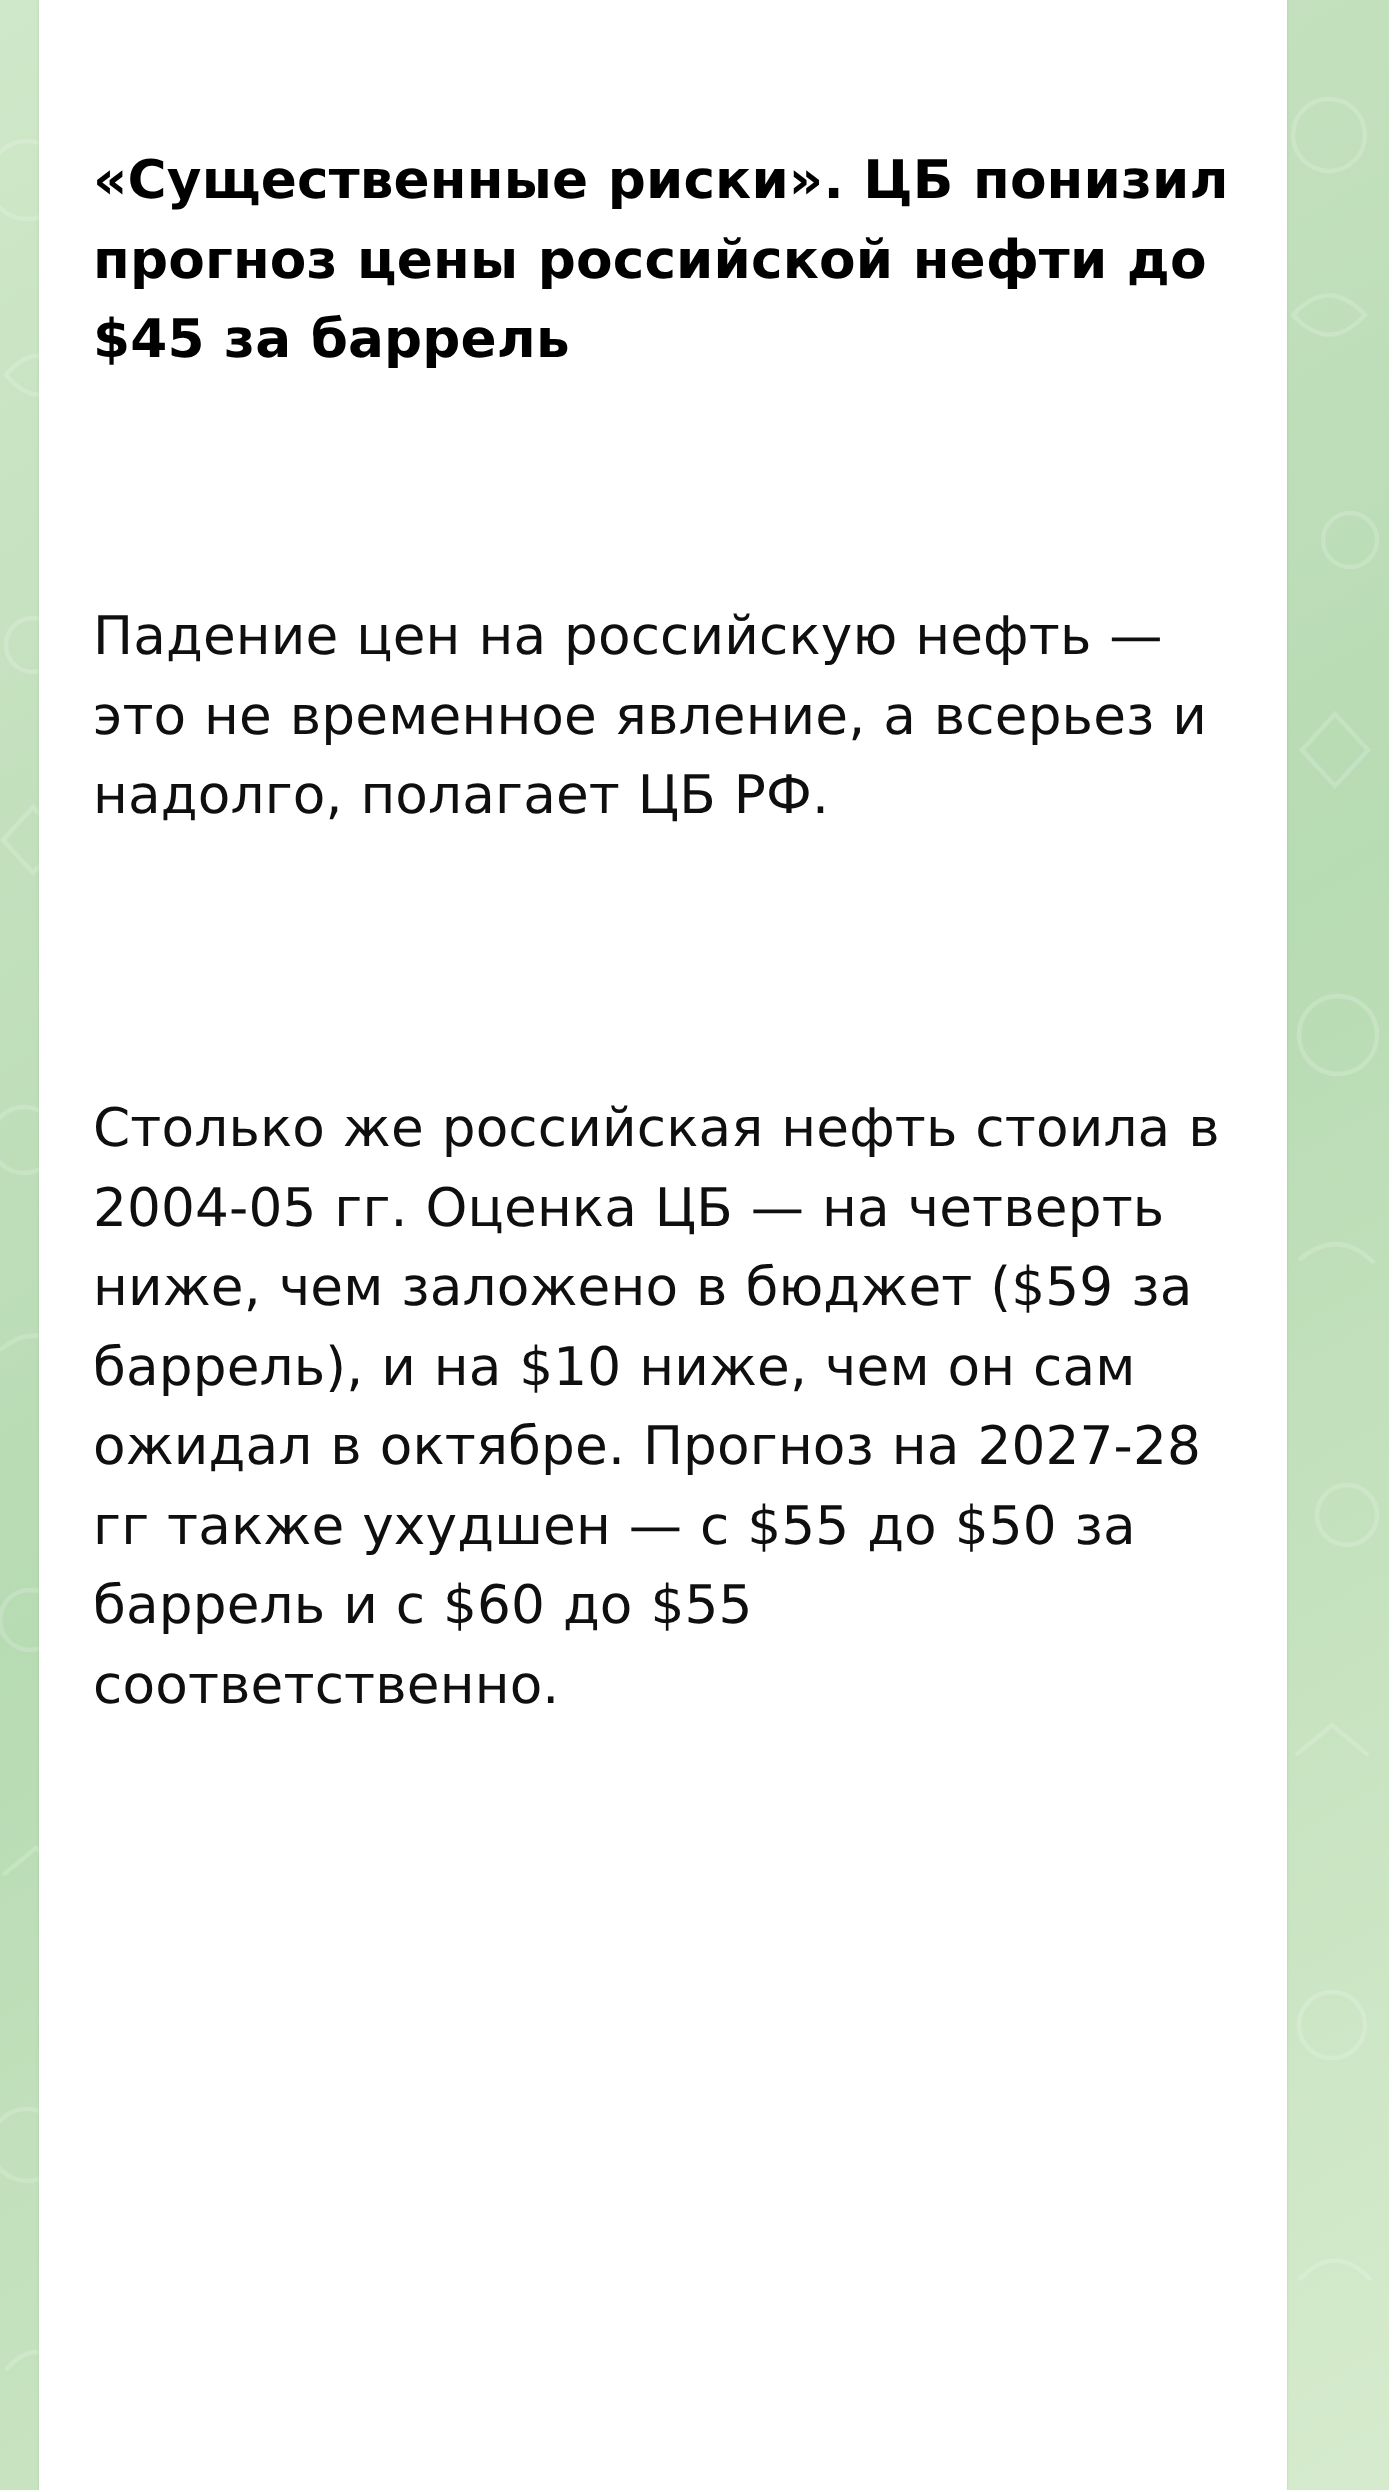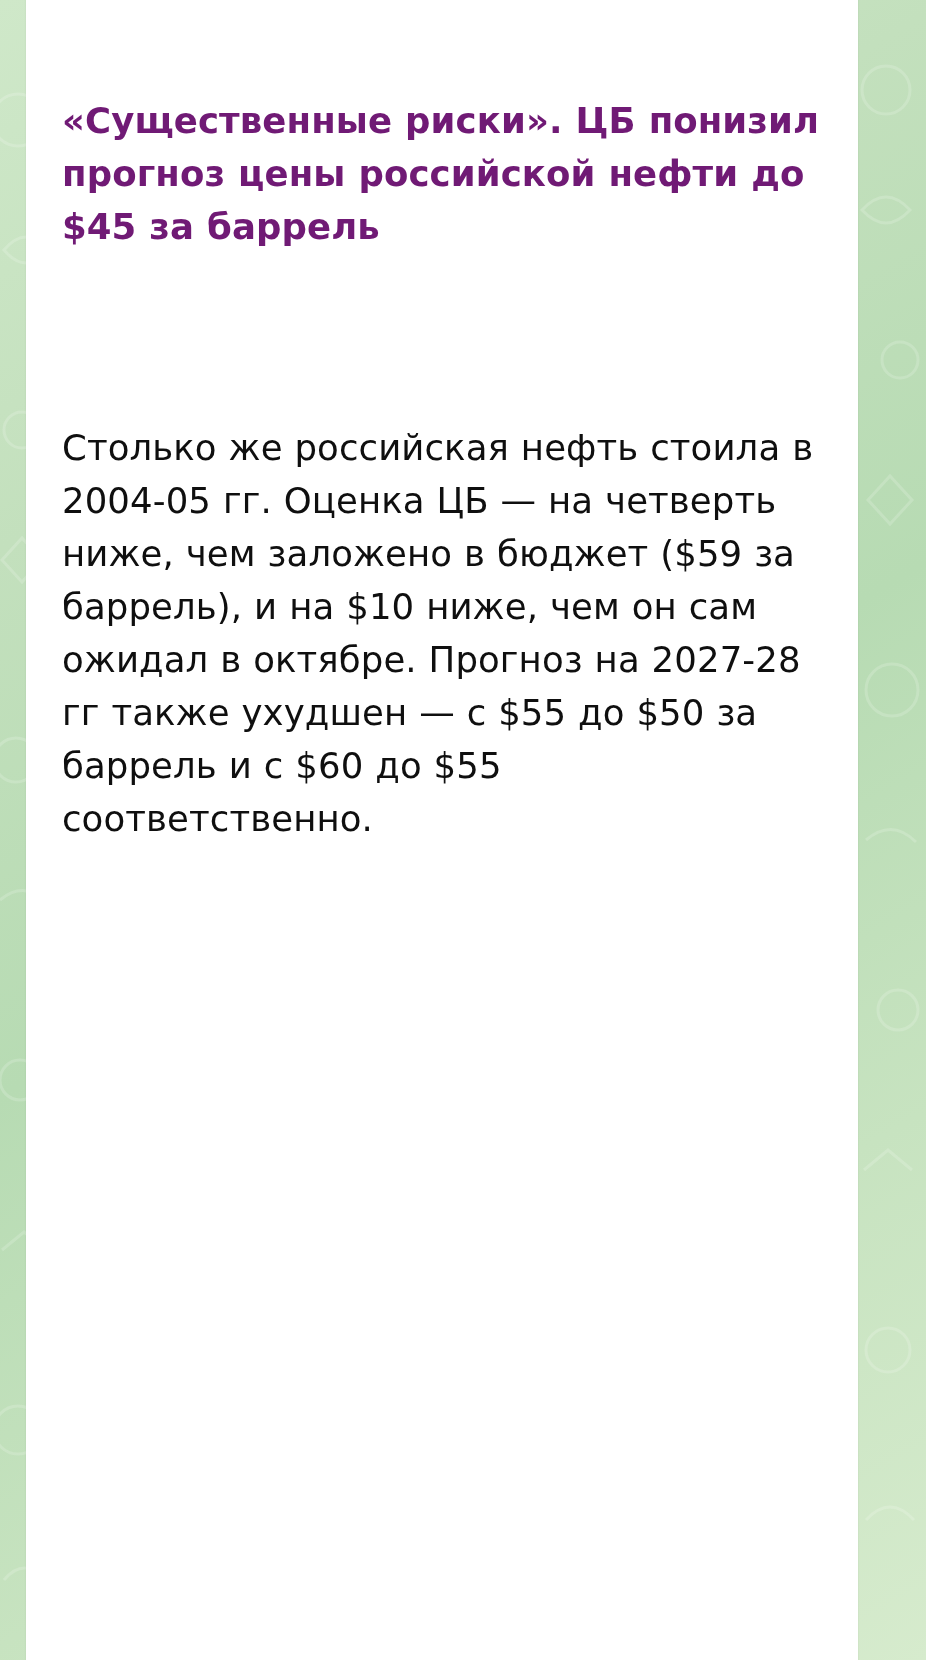--- a/index.html
+++ b/index.html
@@ -51,30 +51,31 @@
     font-size: 35.5px;
     line-height: 53px;
     letter-spacing: 0.1px;
     word-spacing: 0.5px;
     white-space: pre-wrap;
   }
   .msg-title {
     font-weight: bold;
     font-size: 35.5px;
     line-height: 53px;
-    color: #701a75;
+    color: #000000;
     display: block;
-    margin-bottom: 62px;
+    margin-bottom: 39px;
   }
   .msg-para {
     display: block;
     margin-bottom: 53px;
   }
   .msg-para:last-child {
     margin-bottom: 0;
+    margin-top: 10px;
   }
 
   
   .edge-left, .edge-right {
     position: absolute;
     top: 0;
     bottom: 0;
     width: 26px;
   }
   .edge-left { left: 0; }
@@ -110,18 +111,19 @@
       <path d="M866 1520 q24 -26 48 0"></path>
     </g>
   </svg>
 
   <div class="edge-left"></div>
   <div class="edge-right"></div>
 
   <div class="message-bubble">
     <div class="msg-text">
       <span class="msg-title">«Существенные риски». ЦБ понизил прогноз цены российской нефти до $45 за баррель</span>
+      <span class="msg-para">Падение цен на российскую нефть — это не временное явление, а всерьез и надолго, полагает ЦБ РФ.</span>
       <span class="msg-para">Столько же российская нефть стоила в 2004-05 гг. Оценка ЦБ — на четверть ниже, чем заложено в бюджет ($59 за баррель), и на $10 ниже, чем он сам ожидал в октябре. Прогноз на 2027-28 гг также ухудшен — с $55 до $50 за баррель и с $60 до $55 соответственно.</span>
       
     </div>
   </div>
 
 </div>
 
 </body></html>

